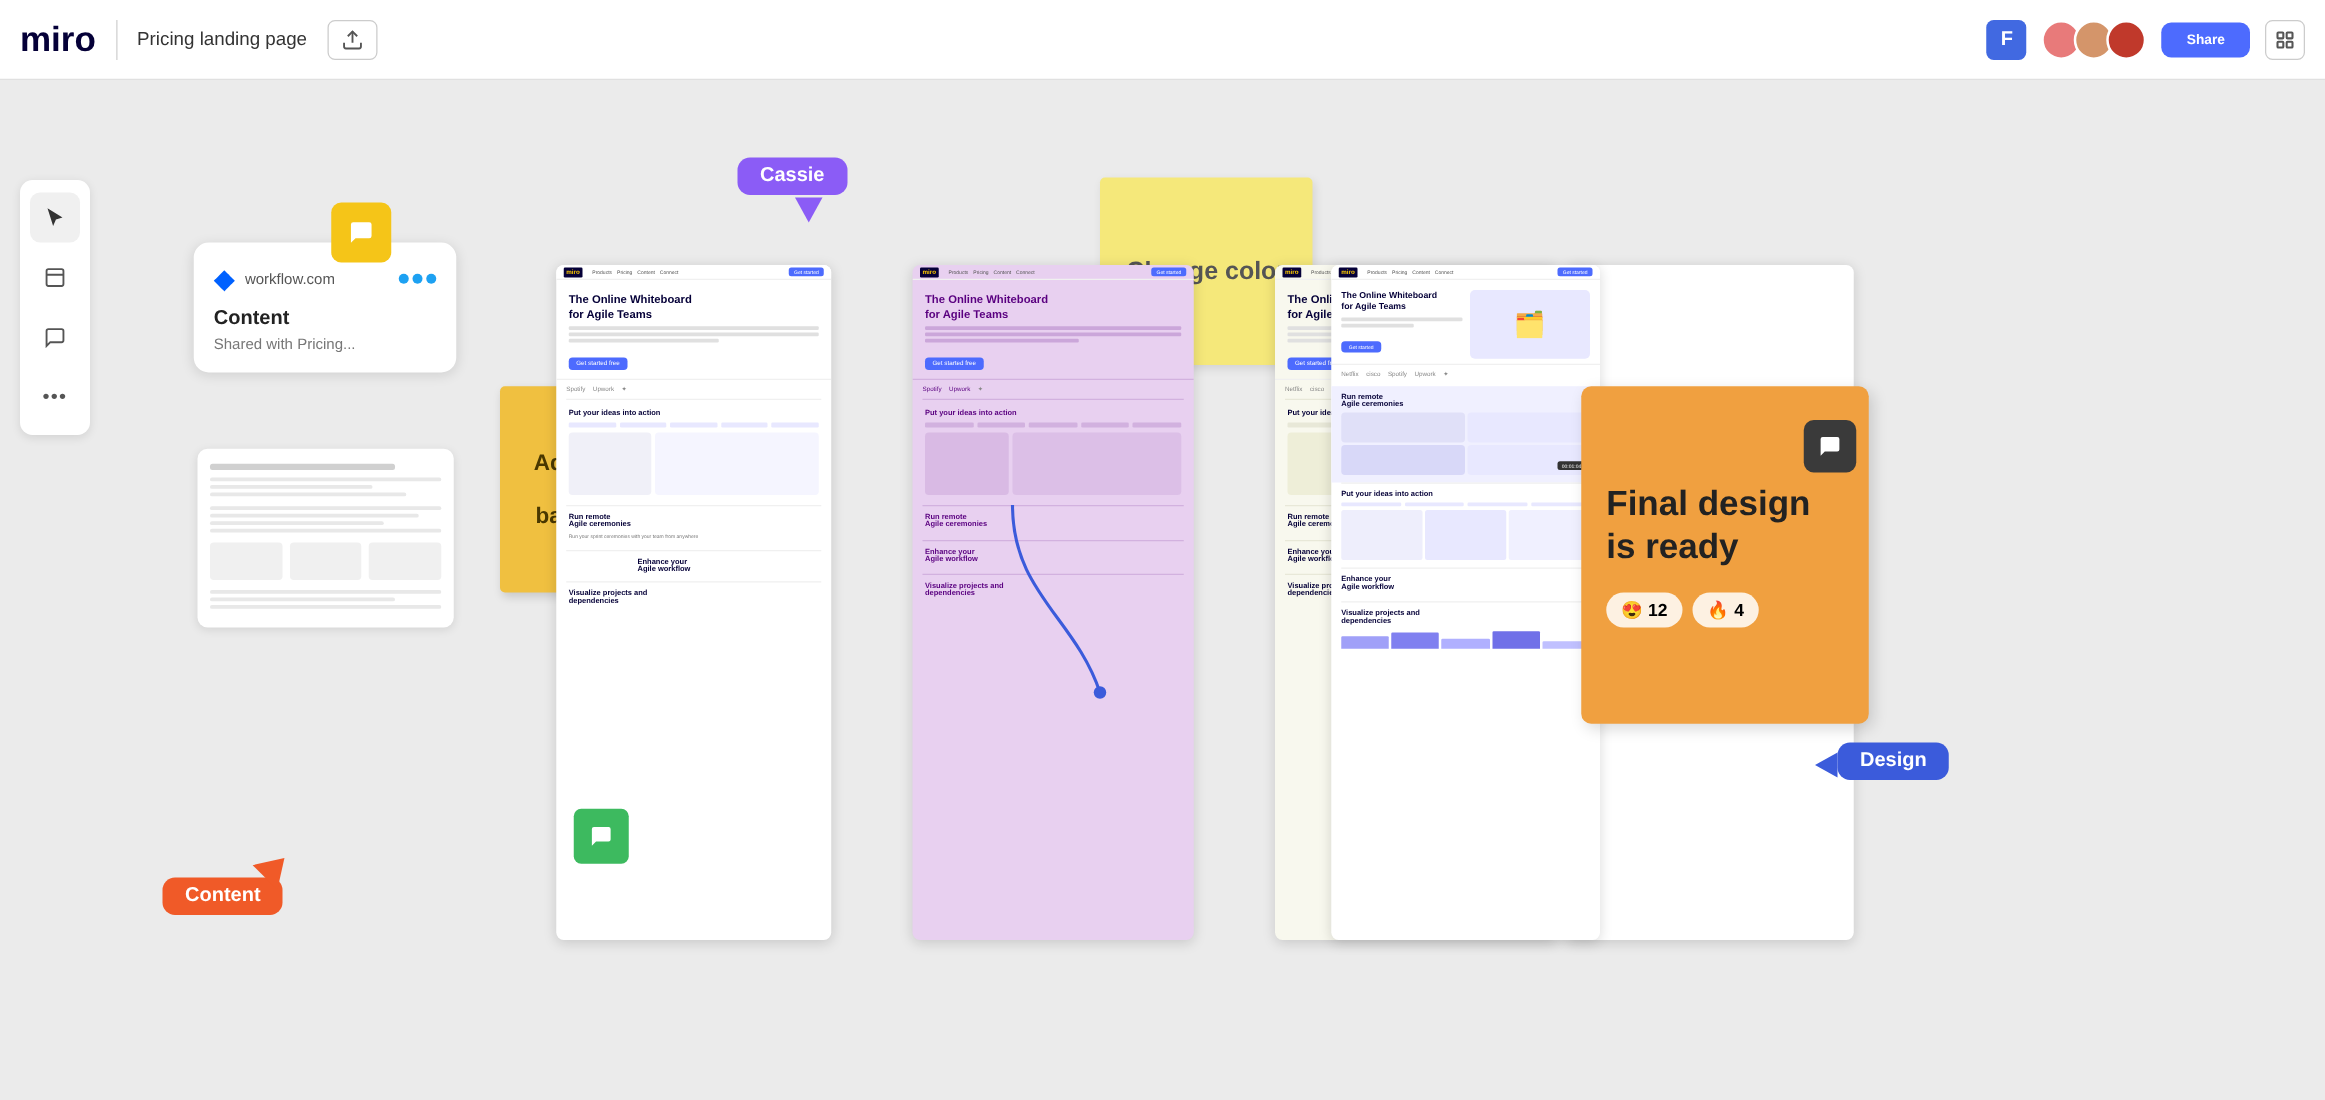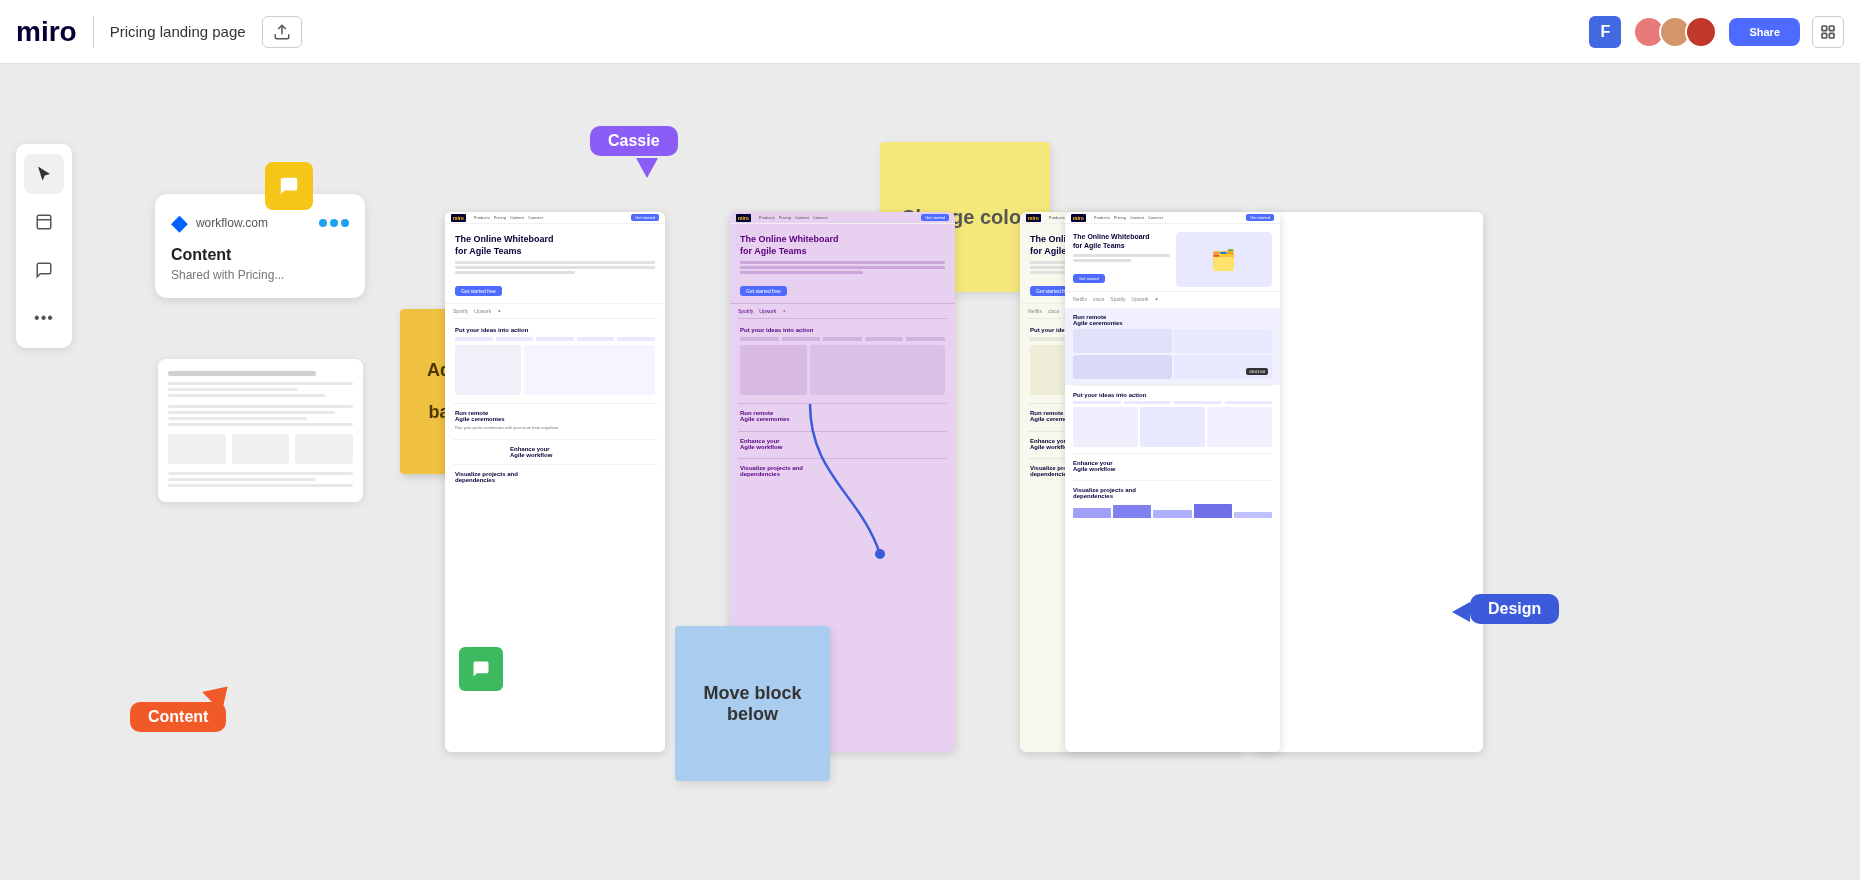--- a/index.html
+++ b/index.html
@@ -569,21 +569,20 @@
     <div style="padding:6px 10px;">
       <div style="font-size:6px;font-weight:700;color:#5a0080;margin-bottom:2px;">Visualize projects and<br>dependencies</div>
     </div>
   </div>
 
   <svg class="connector-svg" style="top:330px;left:730px;width:200px;height:200px;">
     <path d="M 80 10 C 80 80, 130 100, 150 160" stroke="#3b5bdb" stroke-width="2.5" fill="none"></path>
     <circle cx="150" cy="160" r="5" fill="#3b5bdb"></circle>
   </svg>
 
-  <div class="blue-sticky-move">Move block below</div>
 
   <div class="webpage-mockup" style="top:148px;left:1020px;width:225px;height:540px;background:#f8f8ee;">
     <div class="mockup-nav" style="background:transparent;">
       <span class="mockup-nav-logo">miro</span>
       <span class="mockup-nav-item">Products</span>
       <span class="mockup-nav-item">Pricing</span>
       <span class="mockup-nav-item">Content</span>
       <span class="mockup-nav-item">Connect</span>
       <span class="mockup-cta-btn">Get started</span>
     </div>
@@ -698,20 +697,40 @@
       <div style="display:flex;gap:2px;align-items:flex-end;height:16px;margin-top:3px;">
         <div style="flex:1;height:60%;background:#a0a0f8;border-radius:1px 1px 0 0;"></div>
         <div style="flex:1;height:80%;background:#8080f0;border-radius:1px 1px 0 0;"></div>
         <div style="flex:1;height:50%;background:#b0b0ff;border-radius:1px 1px 0 0;"></div>
         <div style="flex:1;height:90%;background:#7070e8;border-radius:1px 1px 0 0;"></div>
         <div style="flex:1;height:40%;background:#c0c0ff;border-radius:1px 1px 0 0;"></div>
       </div>
     </div>
   </div>
 
+  <div class="orange-sticky-final">
+    <div style="position:relative;width:100%;">
+      <div style="position:absolute;top:-50px;right:-10px;width:42px;height:42px;background:#3a3a3a;border-radius:8px;display:flex;align-items:center;justify-content:center;">
+        <svg width="20" height="20" viewBox="0 0 24 24" fill="#fff">
+            <path d="M21 15a2 2 0 0 1-2 2H7l-4 4V5a2 2 0 0 1 2-2h14a2 2 0 0 1 2 2z"></path>
+          </svg>
+      </div>
+    </div>
+    <div class="orange-sticky-text">Final design is ready</div>
+    <div class="reaction-row">
+      <div class="reaction-pill">
+        <span>😍</span>
+        <span>12</span>
+      </div>
+      <div class="reaction-pill">
+        <span>🔥</span>
+        <span>4</span>
+      </div>
+    </div>
+  </div>
 
   <div style="position:absolute;top:62px;left:590px;">
     <div style="background:#8b5cf6;color:#fff;border-radius:10px;padding:6px 18px;font-size:16px;font-weight:700;display:inline-block;">Cassie</div>
     
     <div style="position:absolute;bottom:-22px;right:20px;width:0;height:0;border-left:11px solid transparent;border-right:11px solid transparent;border-top:20px solid #8b5cf6;"></div>
   </div>
 
   <div style="position:absolute;top:638px;left:130px;">
     <div style="background:#f05a28;color:#fff;border-radius:10px;padding:6px 18px;font-size:16px;font-weight:700;display:inline-block;">Content</div>
     

